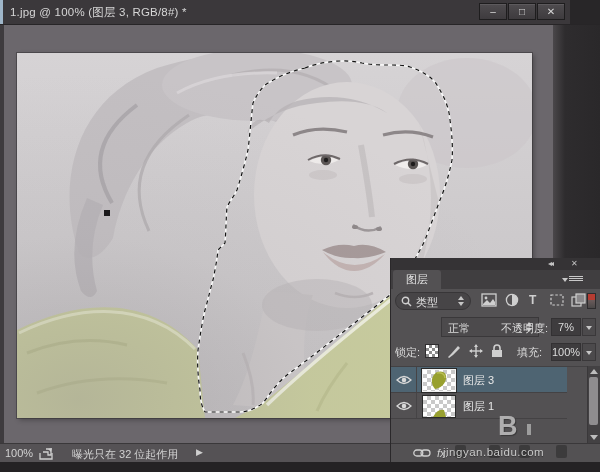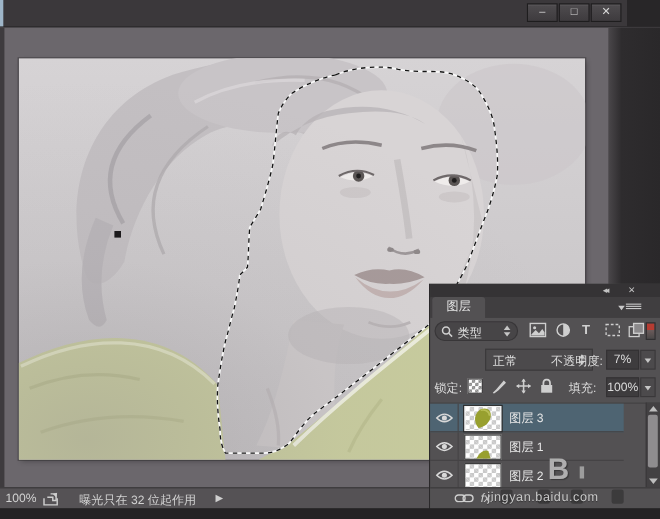--- a/index.html
+++ b/index.html
@@ -107,20 +107,21 @@
   .wm-tick{position:absolute;left:527px;top:424px;width:4px;height:11px;background:#b0b0b0;opacity:.8;z-index:30;}
   .wm-text{position:absolute;left:443px;top:446px;font-size:11.5px;color:#c9c9c9;letter-spacing:.5px;
            z-index:31;text-shadow:0 1px 1px rgba(0,0,0,.4);}
   .wm-chip{position:absolute;top:445px;width:11px;height:13px;background:#3a393a;border-radius:2px;z-index:30;opacity:.9;}
 </style>
 </head>
 <body>
 
 <div class="titlebar">
   <div class="edge"></div>
+  <div class="title-text">1.jpg @ 100% (图层 3, RGB/8#) *</div>
   <div class="winbtn min">–</div>
   <div class="winbtn max">□</div>
   <div class="winbtn close">✕</div>
   <div class="farright"></div>
 </div>
 
 <div class="canvas-area">
   <div class="leftedge"></div>
   <div class="photo">
     <svg width="515" height="365" viewBox="0 0 515 365">
@@ -317,30 +318,20 @@
           <circle cx="8" cy="5" r="2.3" fill="#d8d8d8"></circle>
         </svg>
       </div>
       <div class="thumb">
         <svg width="32" height="21">
           <path d="M10,21 Q15,12 21,14 L23,21 Z" fill="#98a02f"></path>
         </svg>
       </div>
       <span class="lname">图层 1</span>
     </div>
-    <div class="lrow" style="top:52px">
-      <div class="eyecol">
-        <svg width="16" height="10">
-          <path d="M1,5 Q8,-2 15,5 Q8,12 1,5 Z" fill="none" stroke="#d8d8d8" stroke-width="1.3"></path>
-          <circle cx="8" cy="5" r="2.3" fill="#d8d8d8"></circle>
-        </svg>
-      </div>
-      <div class="thumb"></div>
-      <span class="lname">图层 2</span>
-    </div>
   </div>
   <div class="scrollbar">
     <div class="sb-arrow sb-up"></div>
     <div class="sb-thumb"></div>
     <div class="sb-arrow sb-down"></div>
   </div>
 
   <div class="panel-bottom">
     <svg class="pb-link" width="18" height="8">
       <rect x="0.8" y="1" width="9" height="6" rx="3" fill="none" stroke="#cfcfcf" stroke-width="1.3"></rect>

